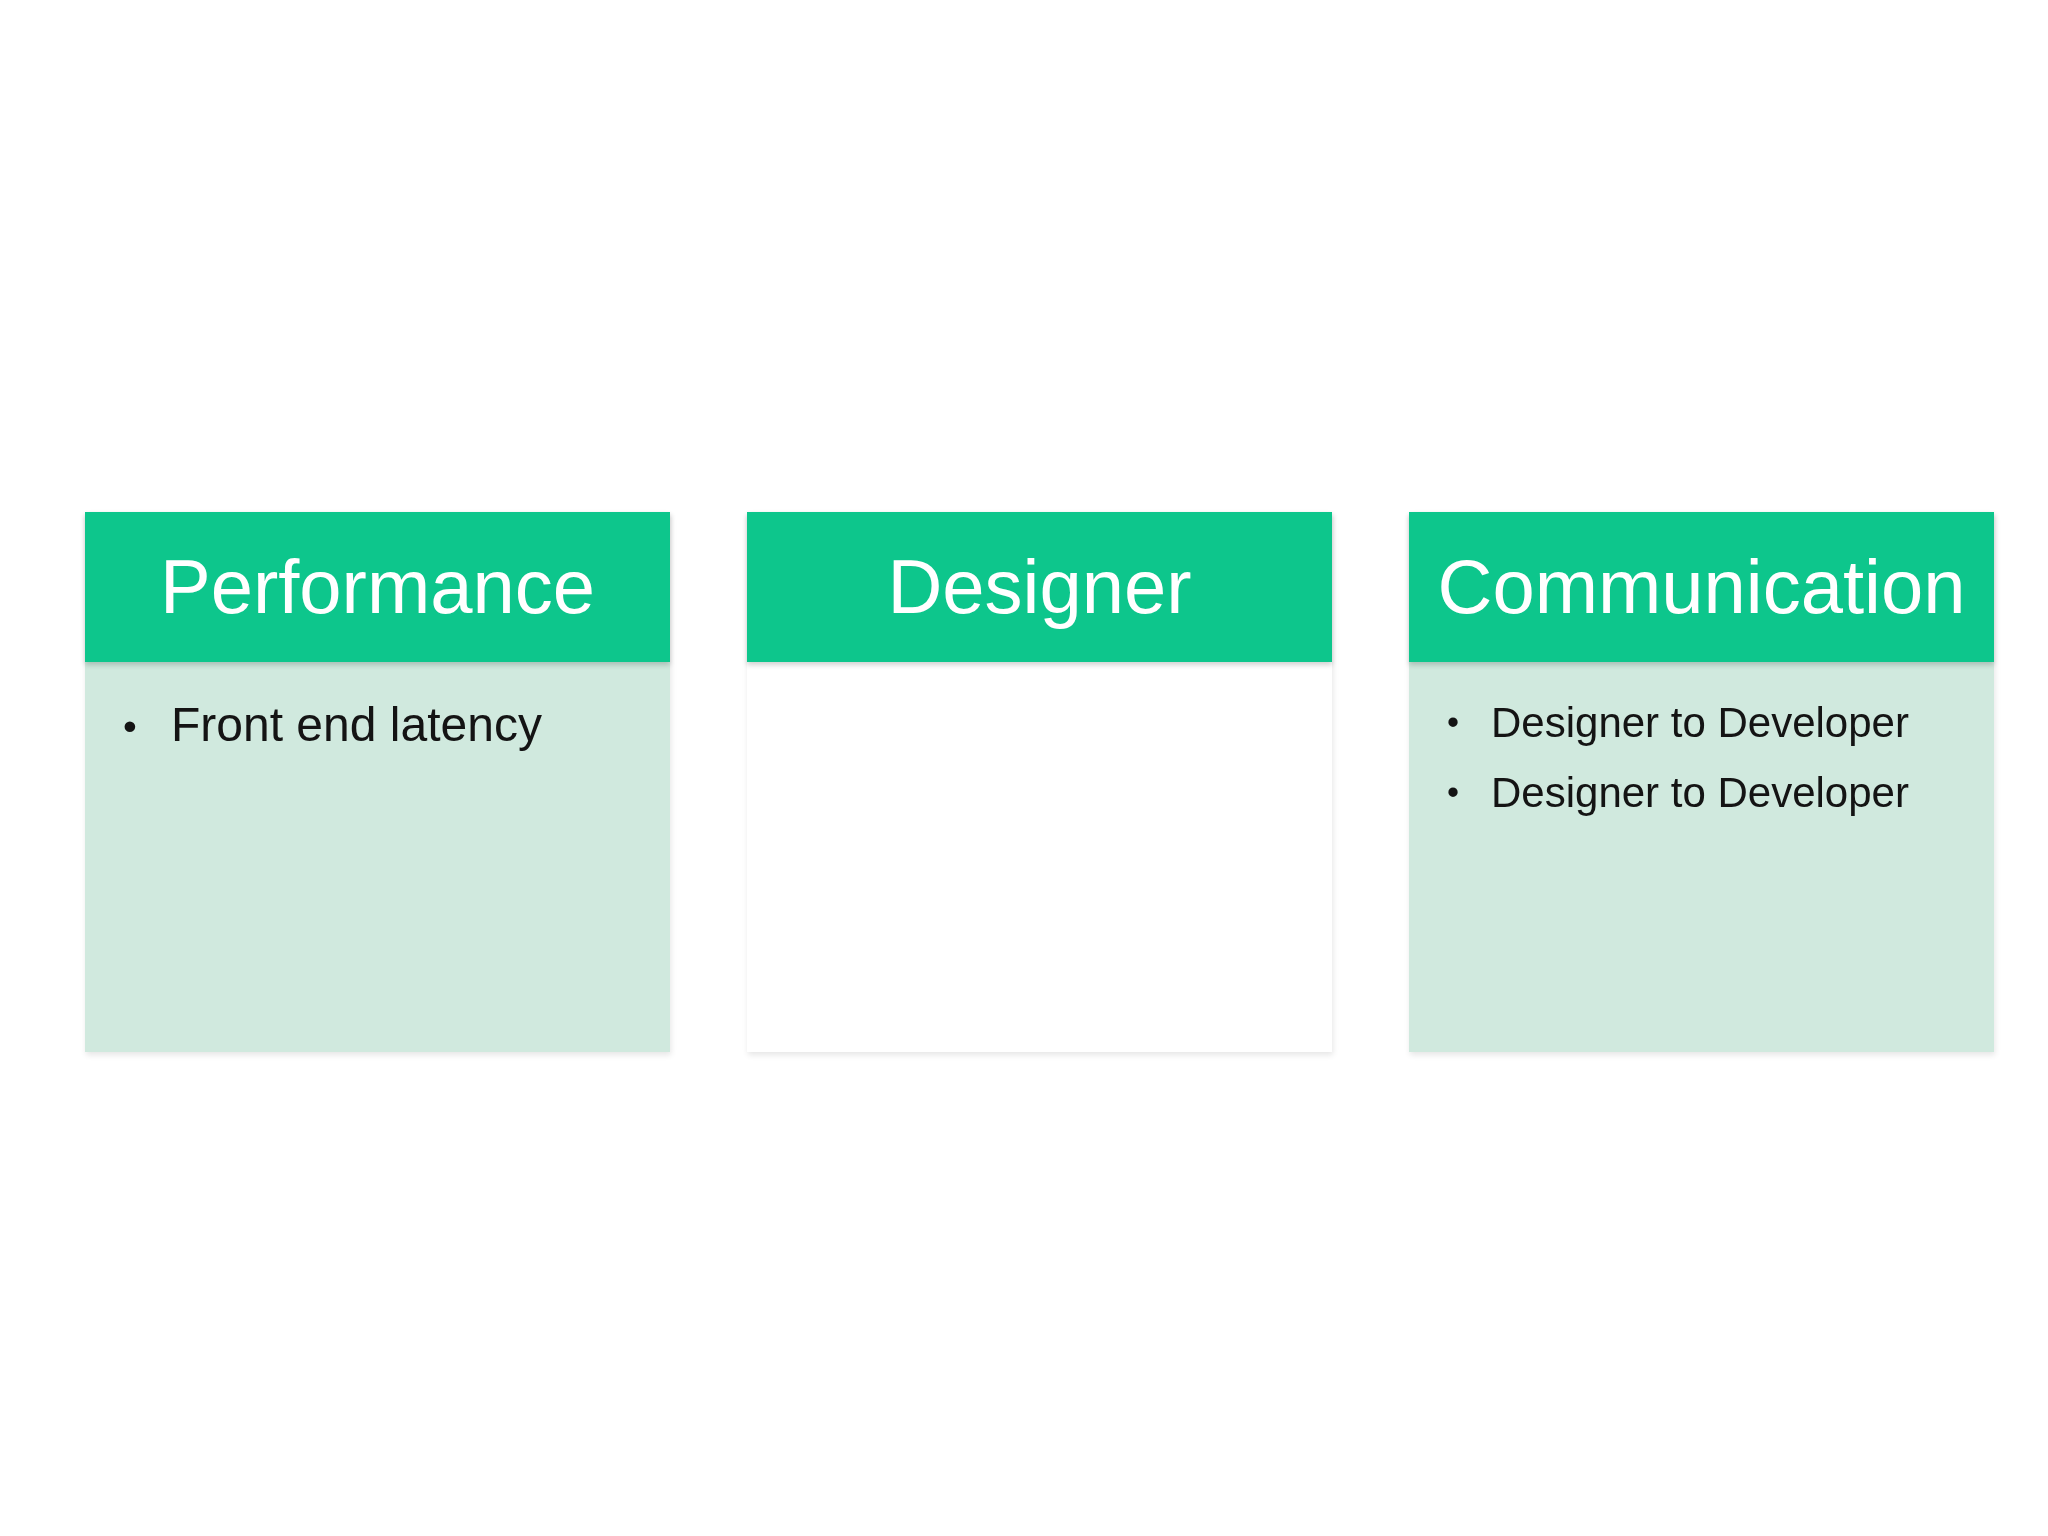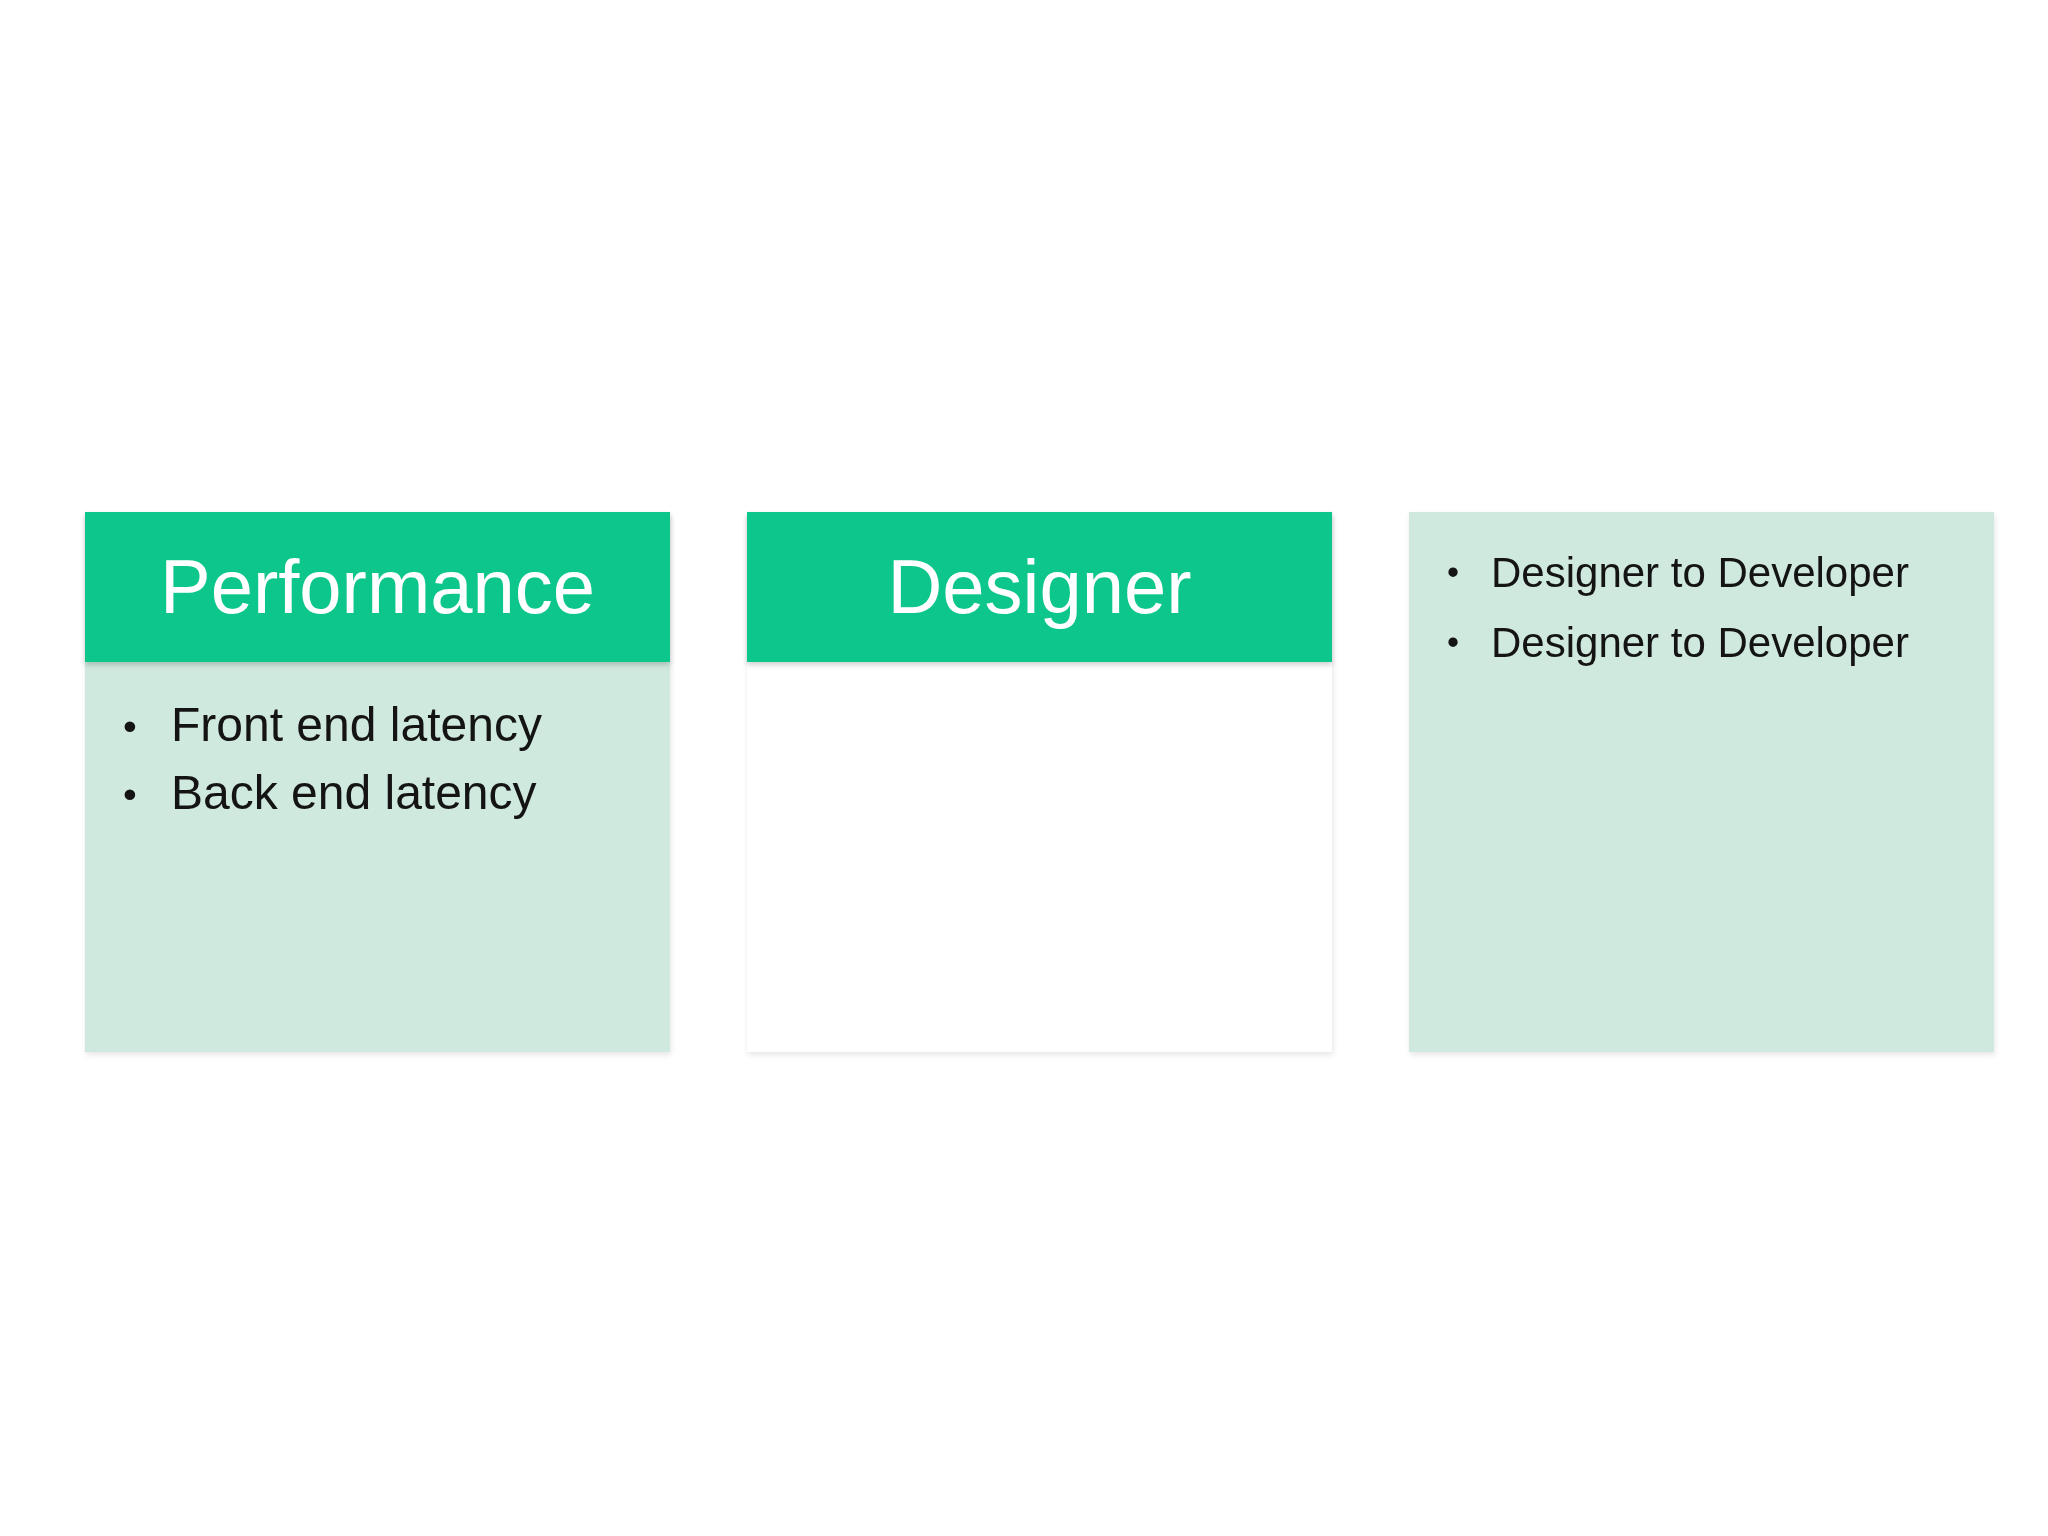--- a/index.html
+++ b/index.html
@@ -87,30 +87,30 @@
 <body>
 
 <div class="slide">
   <div class="cards-row">
 
     <div class="card">
       <div class="card-header">Performance</div>
       <div class="card-body">
         <ul class="bullets">
           <li>Front end latency</li>
-          <li>Back end latency</li>
         </ul>
       </div>
     </div>
 
     <div class="card">
       <div class="card-header">Designer</div>
     </div>
 
     <div class="card small-text">
+      <div class="card-header">Communication</div>
       <div class="card-body">
         <ul class="bullets">
           <li>Designer to Developer</li>
           <li>Designer to Developer</li>
         </ul>
       </div>
     </div>
 
   </div>
 </div>

